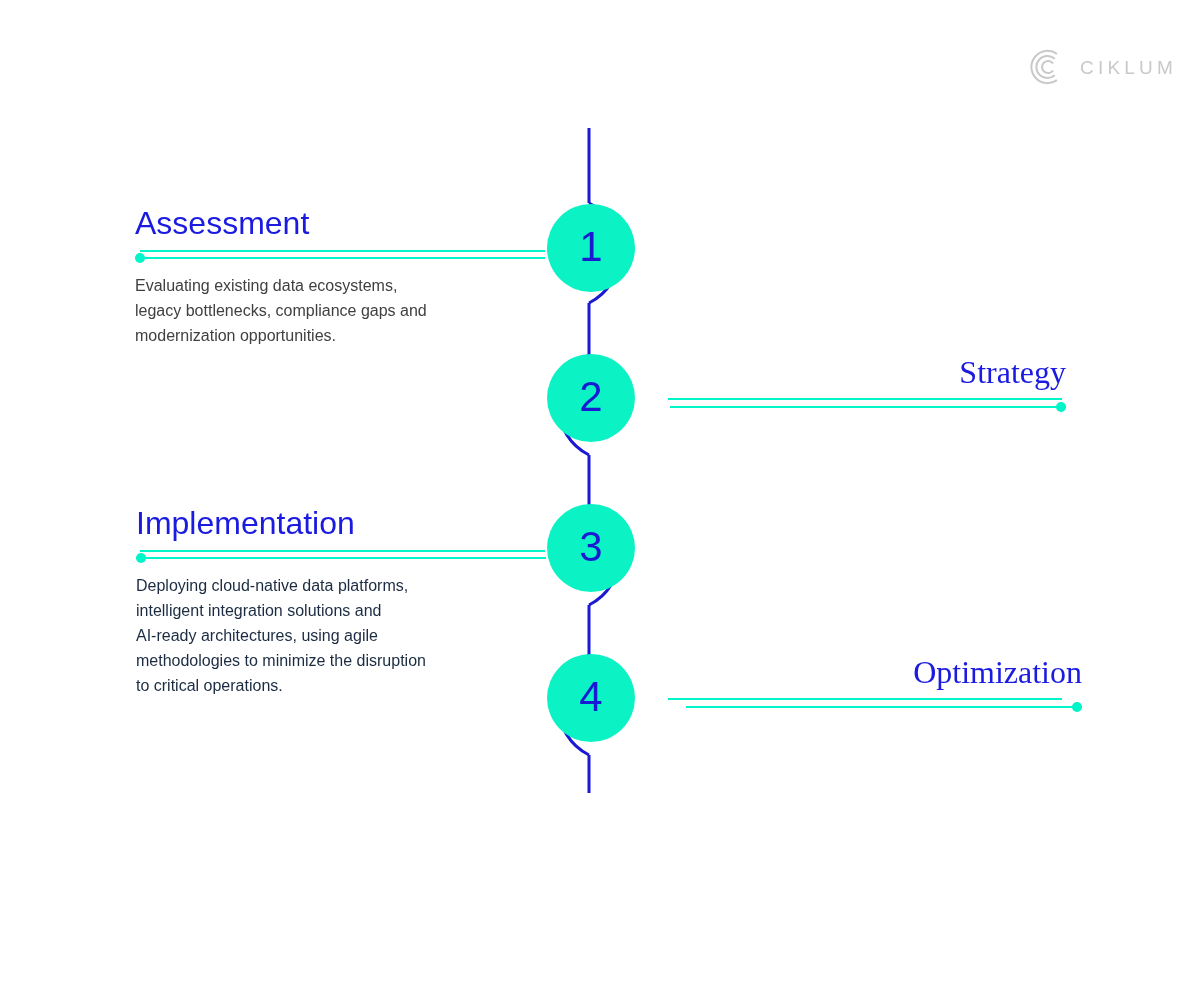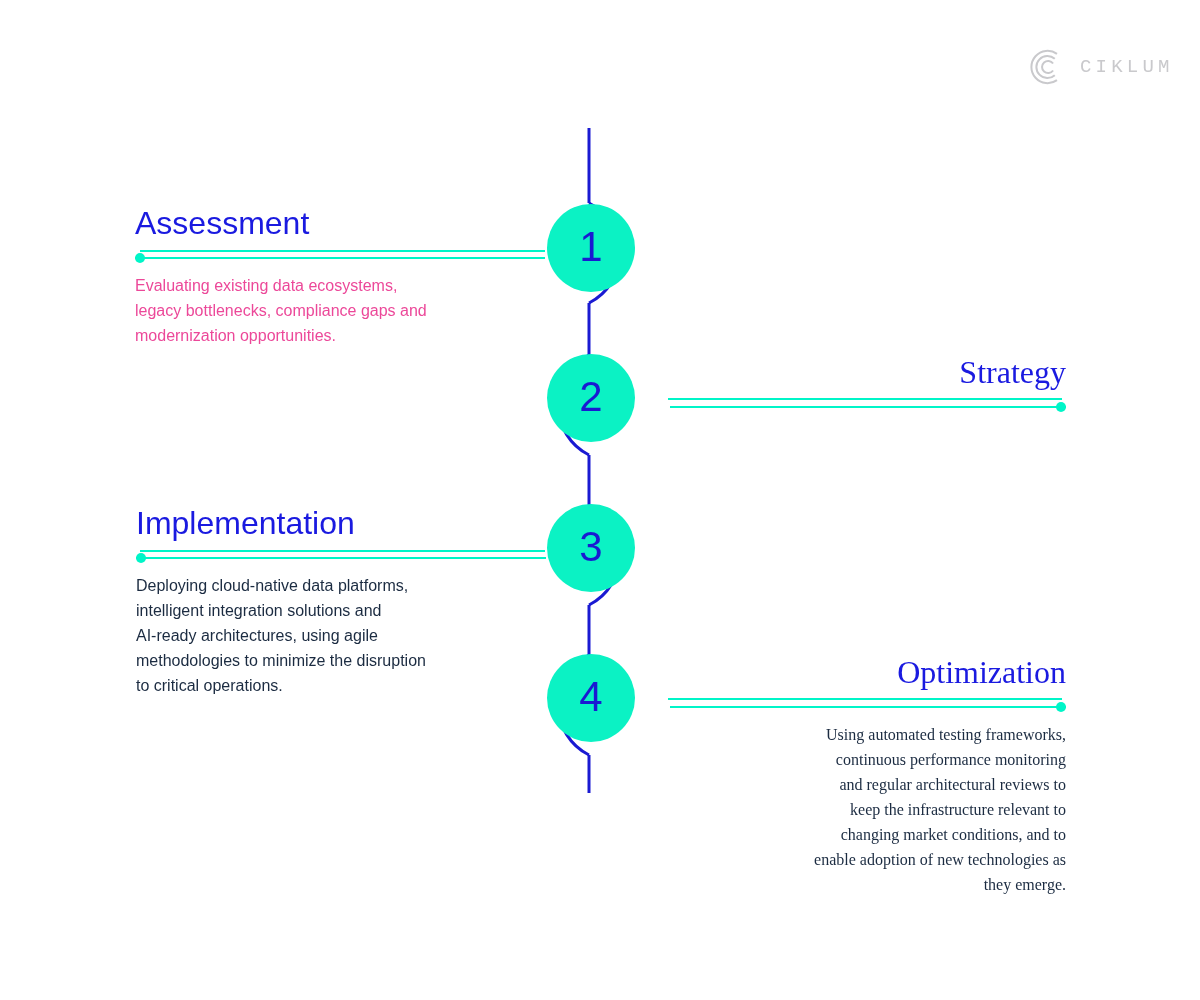--- a/index.html
+++ b/index.html
@@ -23,21 +23,21 @@
     left: 1028px;
     display: flex;
     align-items: center;
     gap: 14px;
   }
   .logo-mark { width: 38px; height: 38px; display: block; }
   .logo-word {
     font-size: 19px;
     letter-spacing: 4.2px;
     color: #c9c9cc;
-    font-family: Liberation Mono, monospace;
+    font-family: Liberation Sans, sans-serif;
     font-weight: 400;
     line-height: 1;
   }
 
   
   .spine {
     position: absolute;
     left: 0;
     top: 0;
     width: 1200px;
@@ -97,21 +97,21 @@
     padding-top: 10px;
     white-space: pre-line;
   }
   .block.left { text-align: left; }
   .block.right { text-align: right; font-family: Liberation Serif, serif; }
 
   
   #block-1 { left: 135px; top: 205px; width: 410px; }
   #block-2 { left: 670px; top: 354px; width: 396px; }
   #block-3 { left: 136px; top: 505px; width: 410px; }
-  #block-4 { left: 670px; top: 654px; width: 396px; }
+  #block-4 { left: 686px; top: 654px; width: 396px; }
 </style>
 </head>
 <body>
 
 <div class="logo">
   <svg class="logo-mark" viewBox="0 0 40 40">
     <path d="M30.5 6.2 A17 17 0 1 0 30.5 33.8" fill="none" stroke="#c9c9cc" stroke-width="2.1"></path>
     <path d="M28.2 11.4 A11.6 11.6 0 1 0 28.2 28.6" fill="none" stroke="#c9c9cc" stroke-width="2.1"></path>
     <path d="M26.4 16.3 A6.4 6.4 0 1 0 26.4 23.7" fill="none" stroke="#c9c9cc" stroke-width="2.1"></path>
   </svg>
@@ -157,21 +157,21 @@
 <div class="node" id="node-4" style="left:547px; top:654px; background:#0bf2c4; color:#1a1ad2;">
   <span>4</span>
 </div>
 
 <div class="block left" id="block-1">
   <h2 class="title" style="color:#1a1ae0;">Assessment</h2>
   <div class="rule">
     <div class="bar" style="background:#00f5c8;"></div>
     <div class="dot" style="background:#00f5c8;"></div>
   </div>
-  <p class="body" style="color:#ec4899;">Evaluating existing data ecosystems,
+  <p class="body" style="color:#404040;">Evaluating existing data ecosystems,
 legacy bottlenecks, compliance gaps and
 modernization opportunities.</p>
 </div>
 
 <div class="block right" id="block-2">
   <h2 class="title" style="color:#1a1ae0;">Strategy</h2>
   <div class="rule">
     <div class="bar" style="background:#00f5c8;"></div>
     <div class="dot" style="background:#00f5c8;"></div>
   </div>
@@ -189,20 +189,13 @@
 methodologies to minimize the disruption
 to critical operations.</p>
 </div>
 
 <div class="block right" id="block-4">
   <h2 class="title" style="color:#1a1ae0;">Optimization</h2>
   <div class="rule">
     <div class="bar" style="background:#00f5c8;"></div>
     <div class="dot" style="background:#00f5c8;"></div>
   </div>
-  <p class="body" style="color:#1b2b41;">Using automated testing frameworks,
-continuous performance monitoring
-and regular architectural reviews to
-keep the infrastructure relevant to
-changing market conditions, and to
-enable adoption of new technologies as
-they emerge.</p>
 </div>
 
 </body></html>

